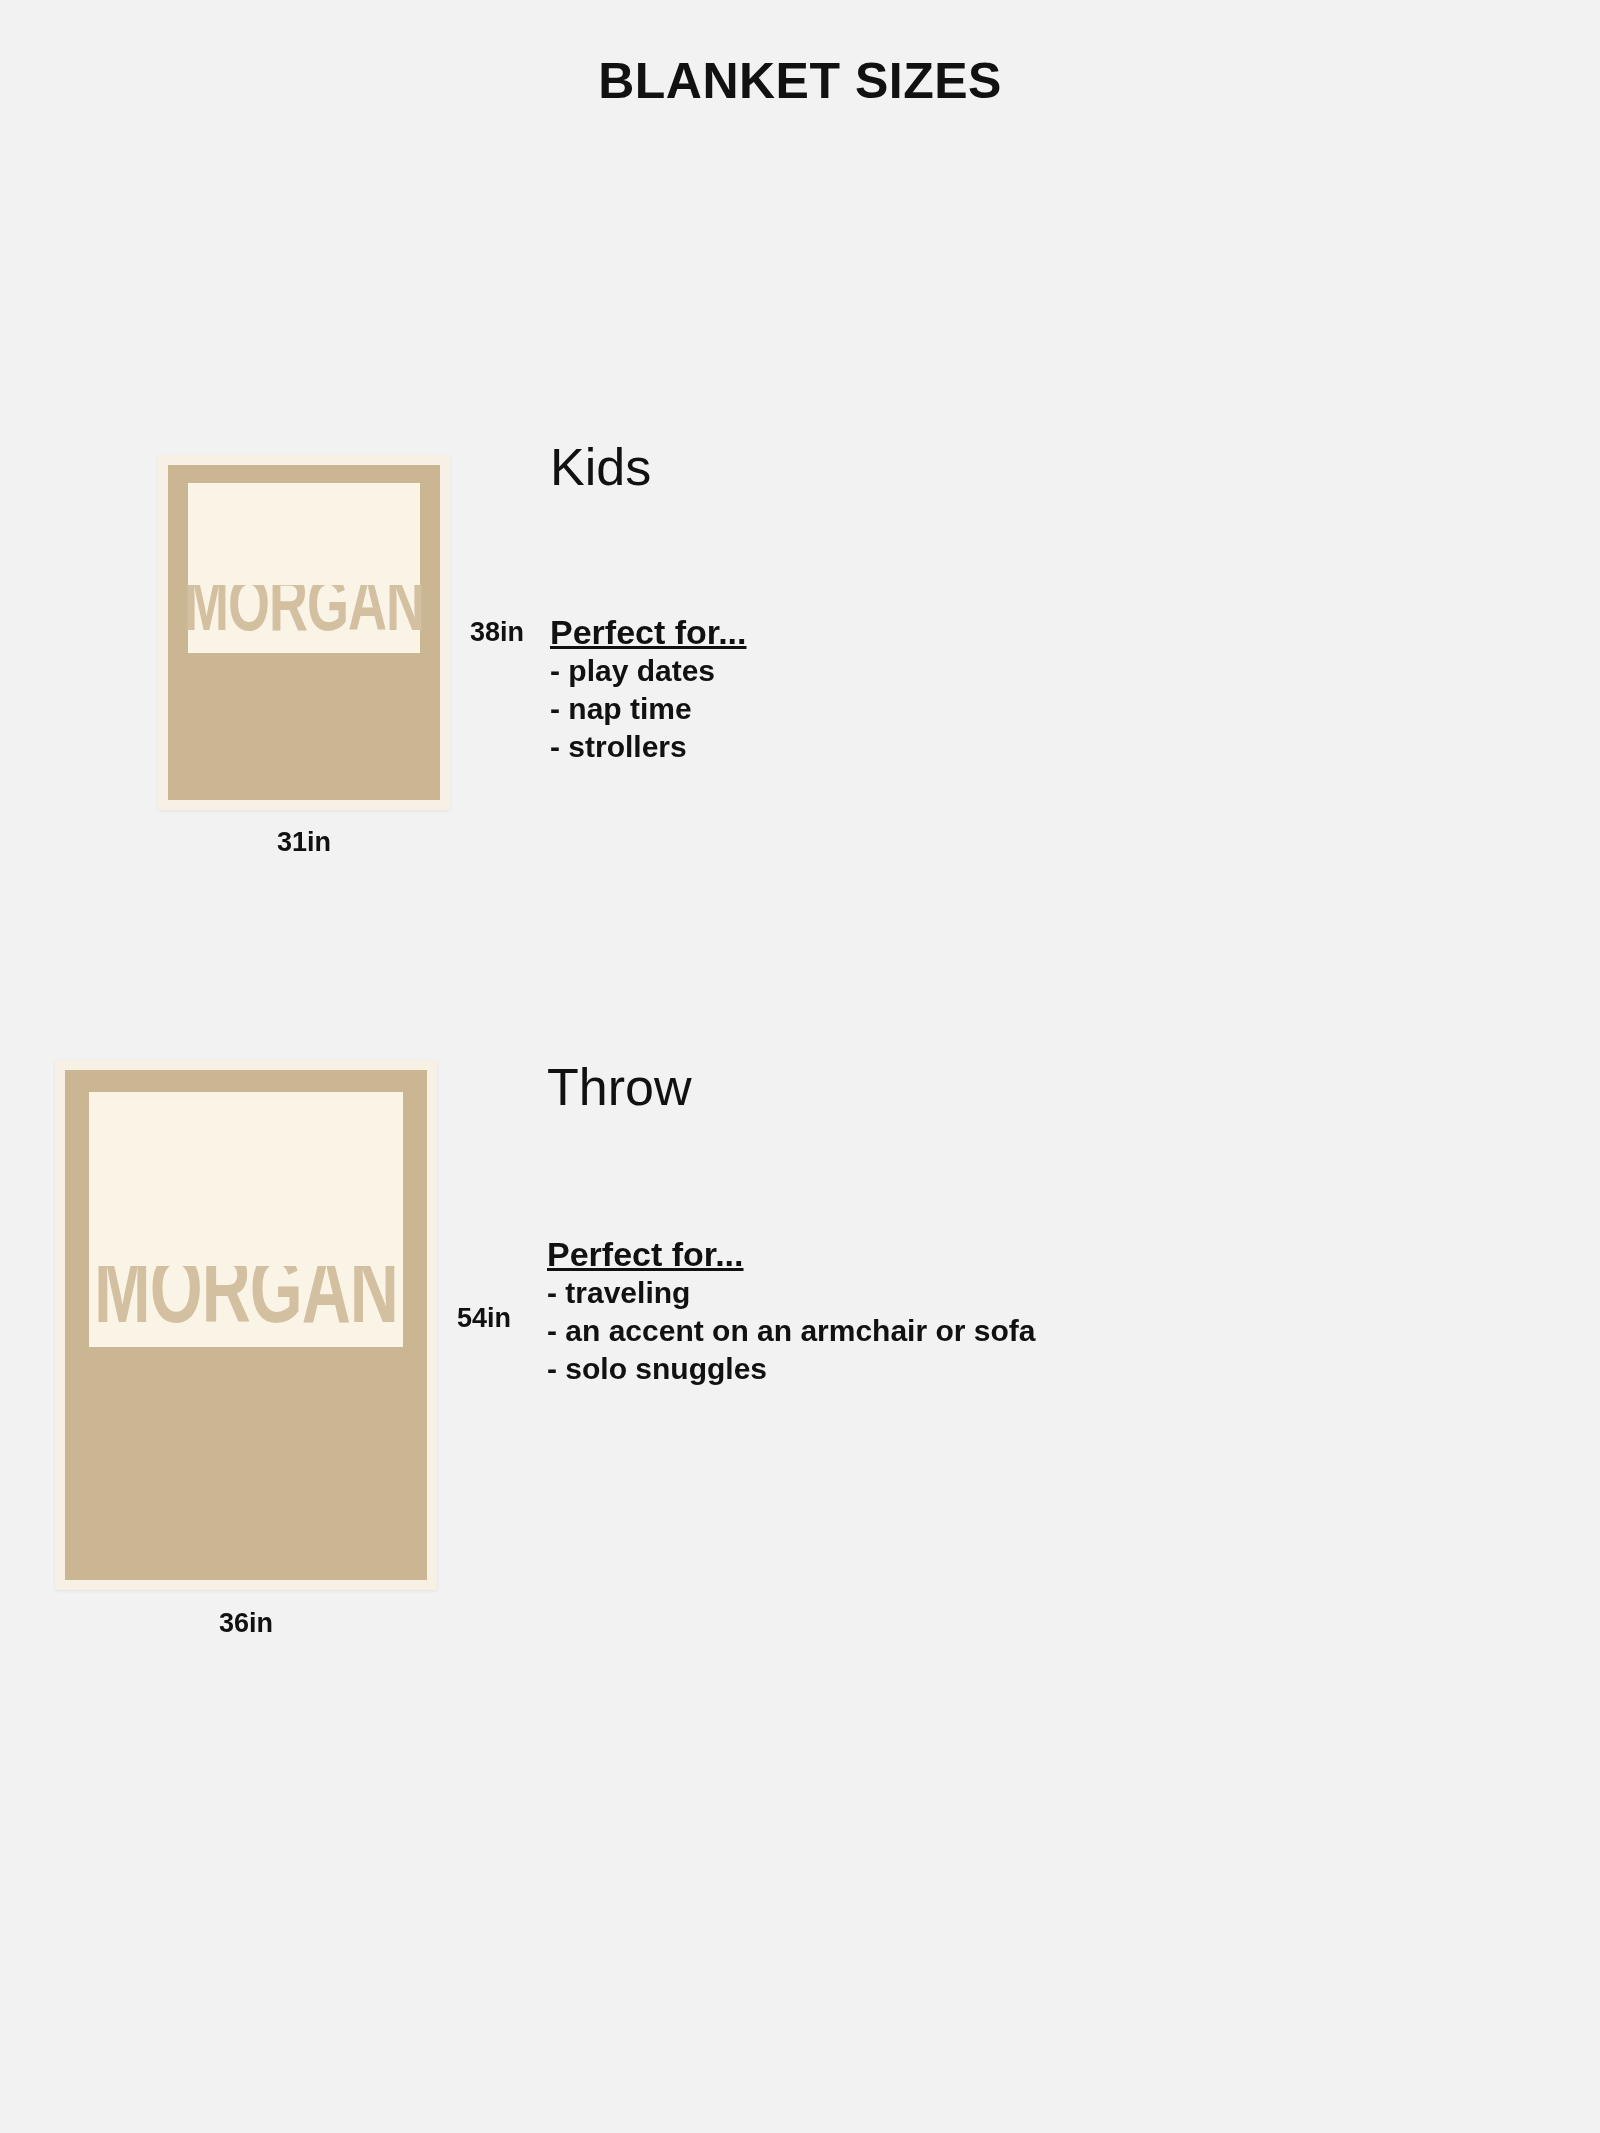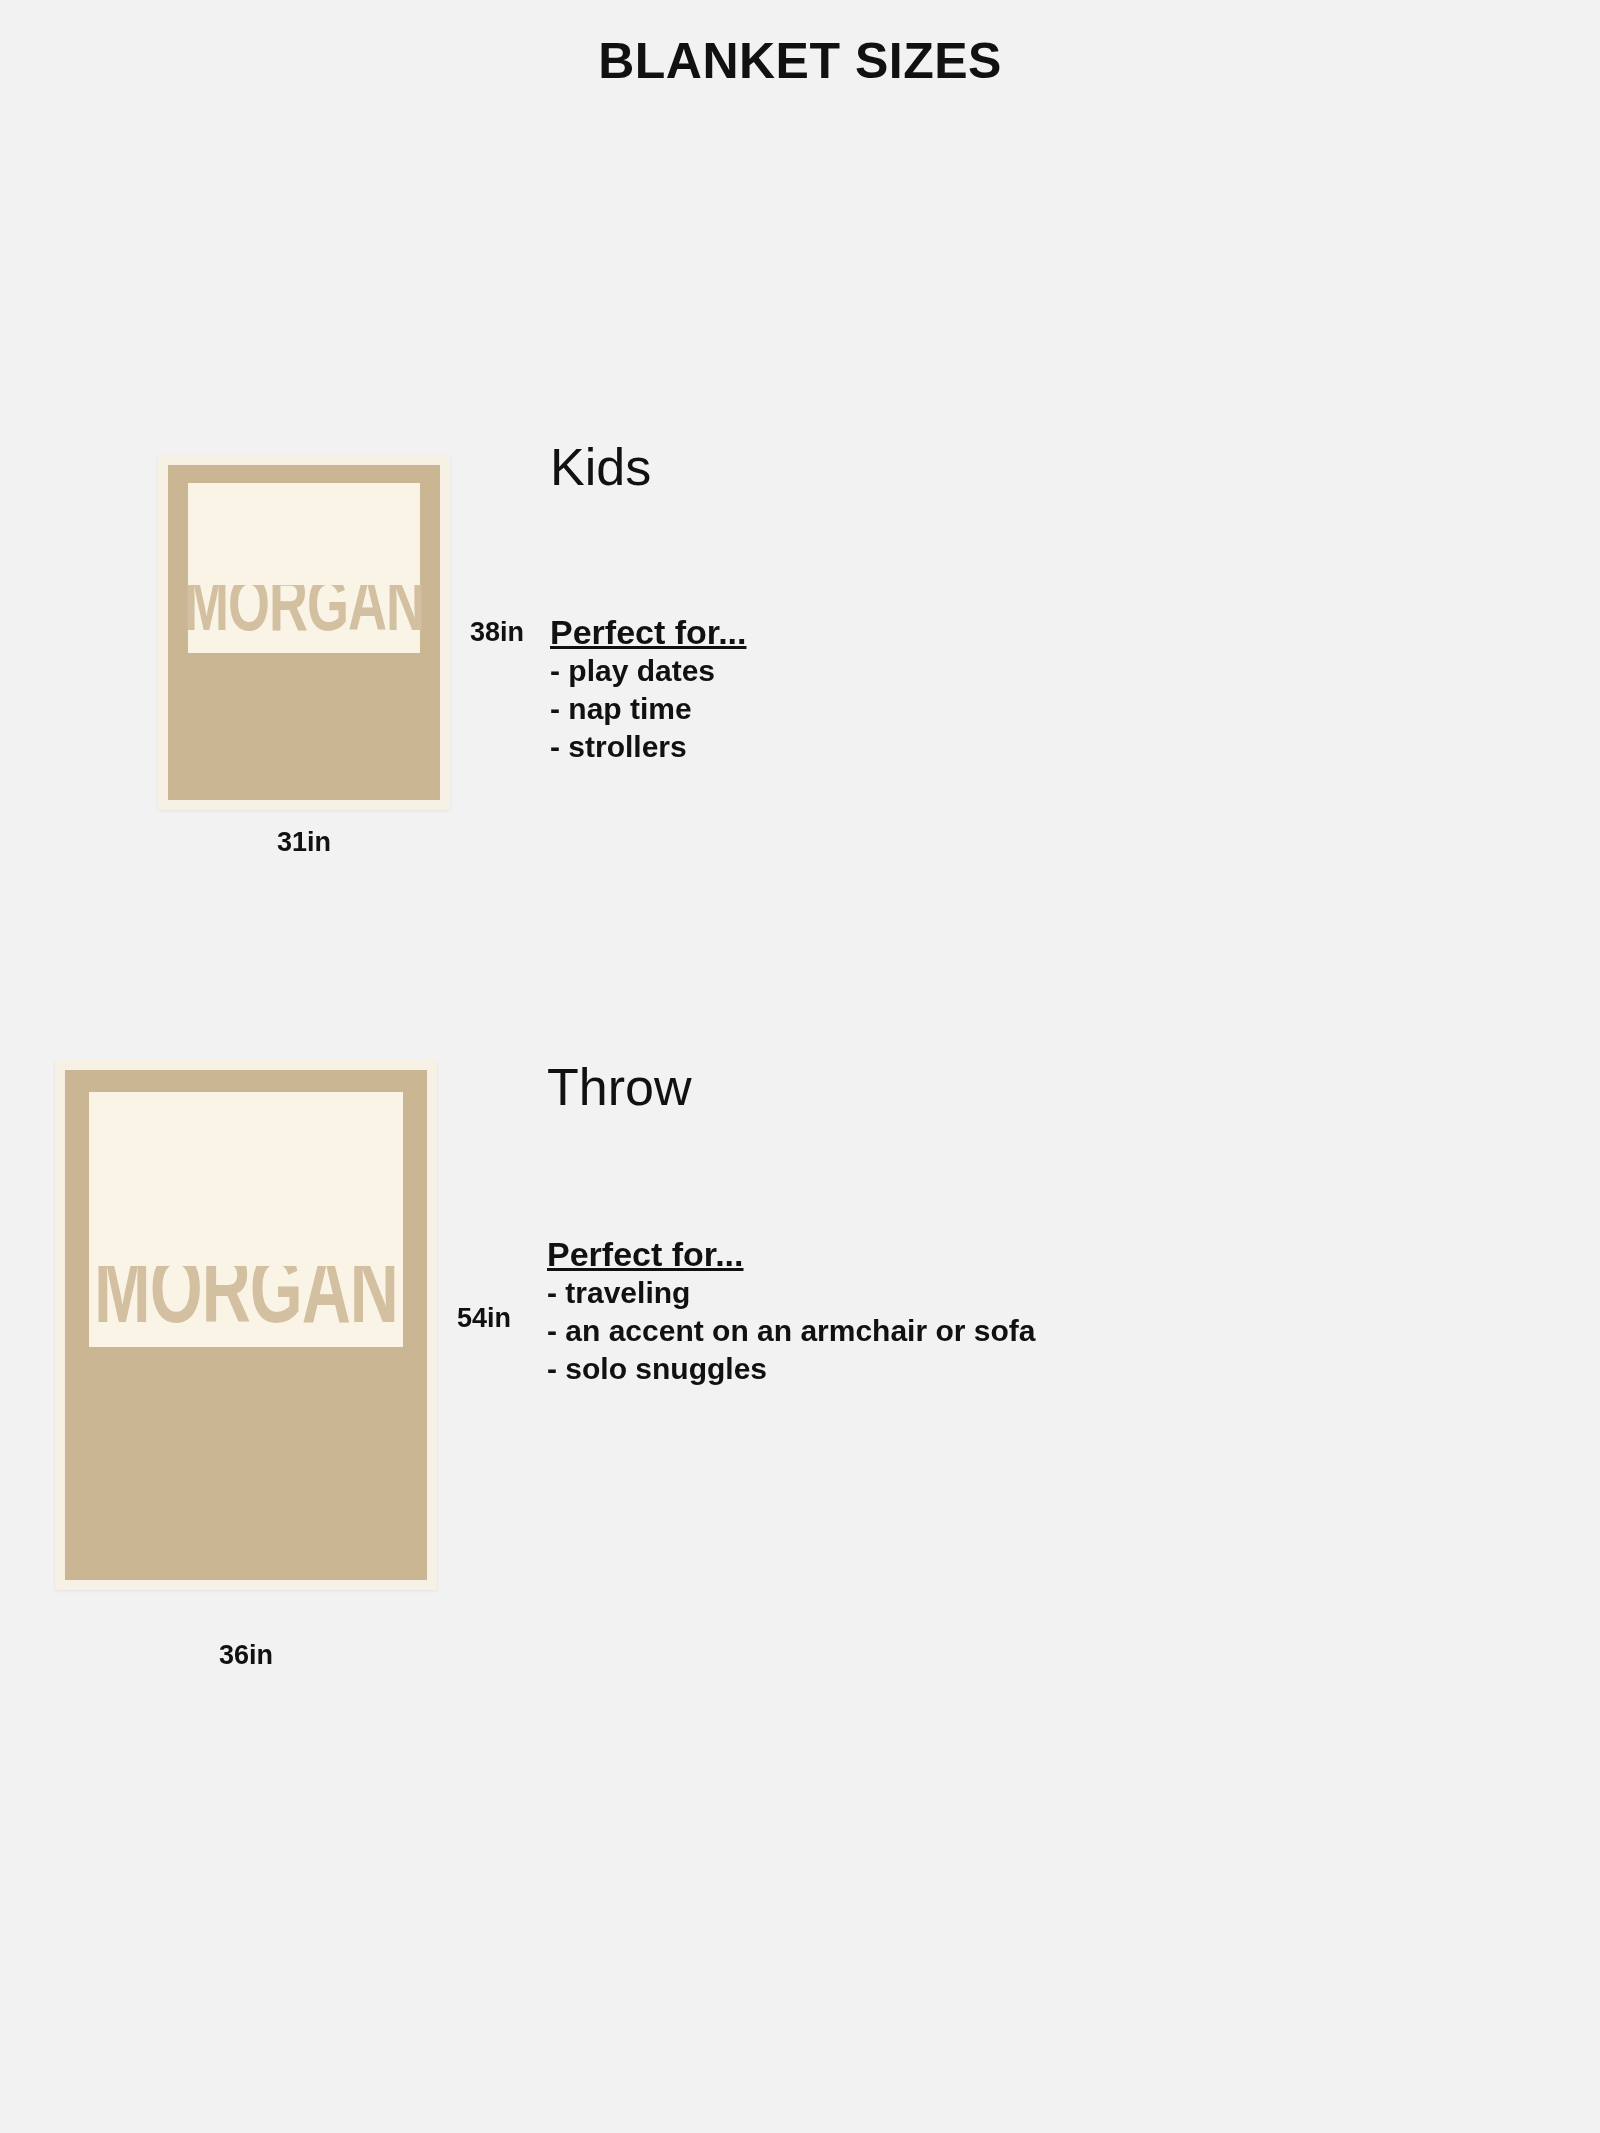--- a/index.html
+++ b/index.html
@@ -12,21 +12,21 @@
     background: #f2f2f2;
     font-family: "Liberation Sans", sans-serif;
     color: #111111;
     position: relative;
     overflow: hidden;
   }
 
   
   .header {
     text-align: center;
-    padding-top: 34px;
+    padding-top: 54px;
   }
   .title {
     font-size: 50px;
     font-weight: bold;
     letter-spacing: 0.5px;
     line-height: 1.1;
     margin: 0;
   }
   .subtitle {
     font-size: 30px;
@@ -195,21 +195,21 @@
         <div class="inner"></div>
         <div class="cream-block"></div>
         <div class="word-clip" style="top:196px; height:81px;">
           <div class="word top-half throw-word-size" style="top:-18px;">MORGAN</div>
         </div>
         <div class="word-clip" style="top:277px; height:80px;">
           
         </div>
       </div>
       <div class="dim-right" style="left: 402px; top: 243px;">54in</div>
-      <div class="dim-bottom" style="top: 580px;">36in</div>
+      <div class="dim-bottom" style="top: 548px;">36in</div>
     </div>
   </div>
 
   <div class="text-col" style="margin-left: 110px; margin-top: 0px;">
     <div class="size-name">Throw</div>
     <div class="perfect-for" style="margin-top: 120px;">Perfect for...</div>
     <ul class="bullets">
       <li>- traveling</li>
       <li>- an accent on an armchair or sofa</li>
       <li>- solo snuggles</li>

